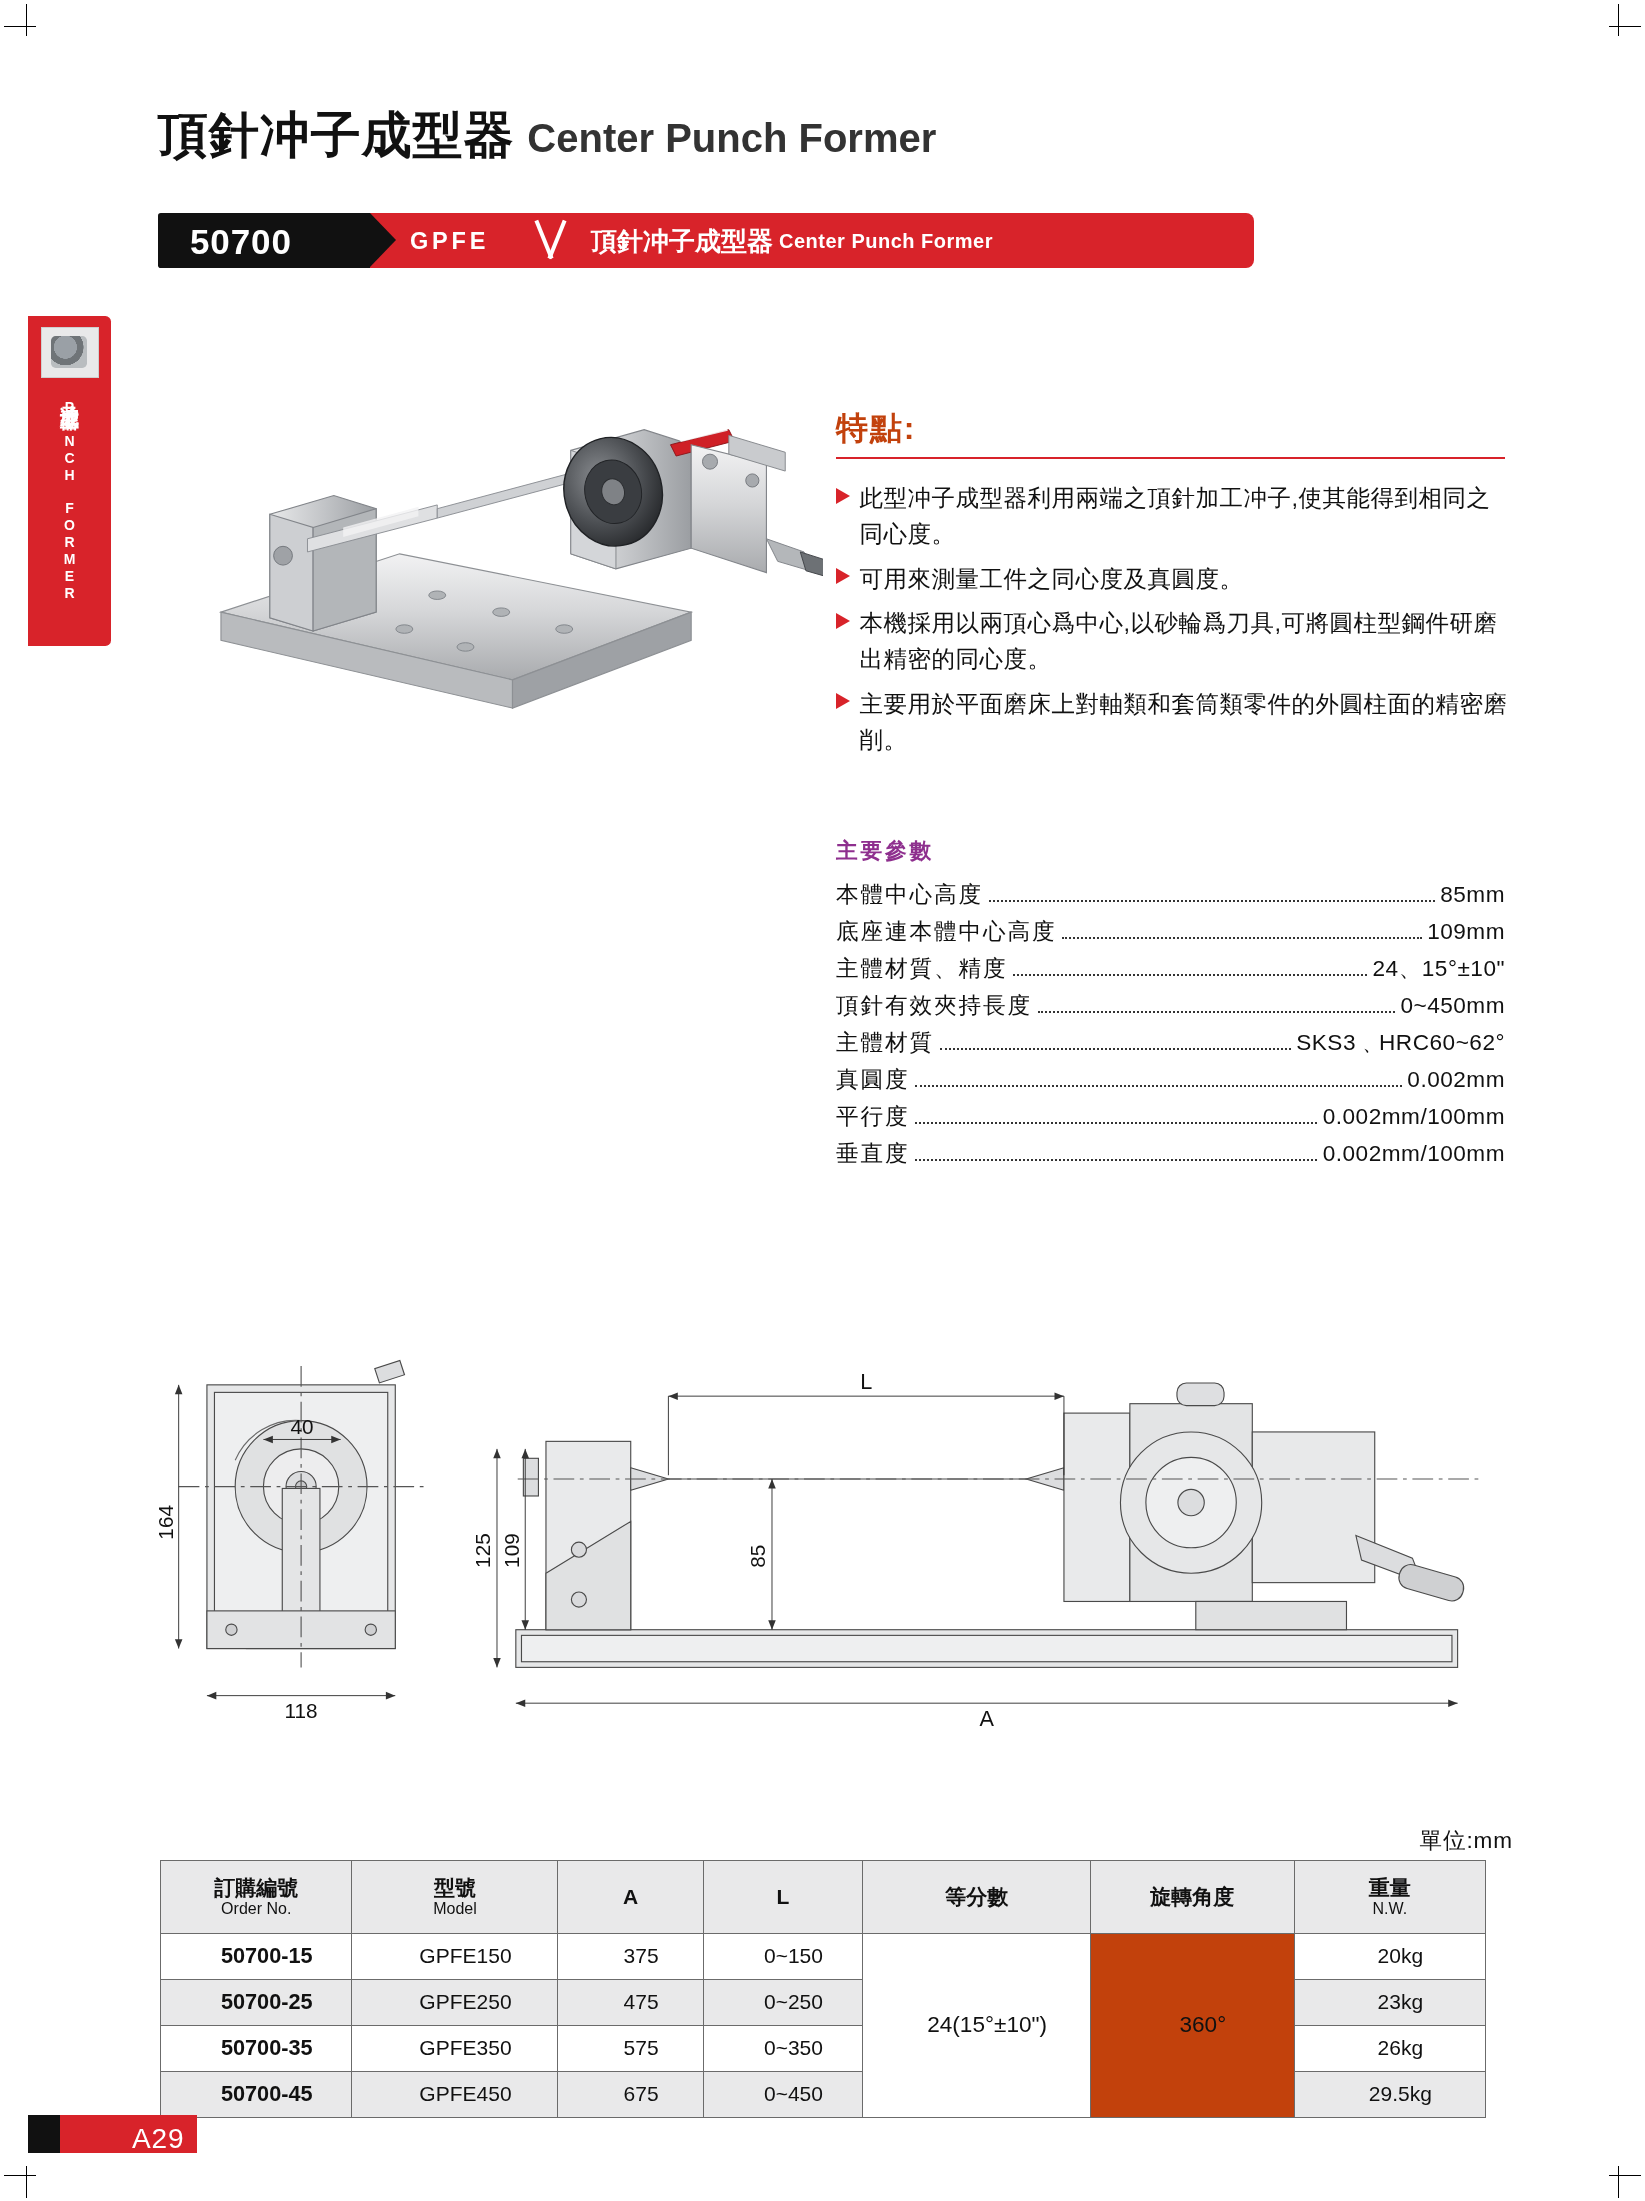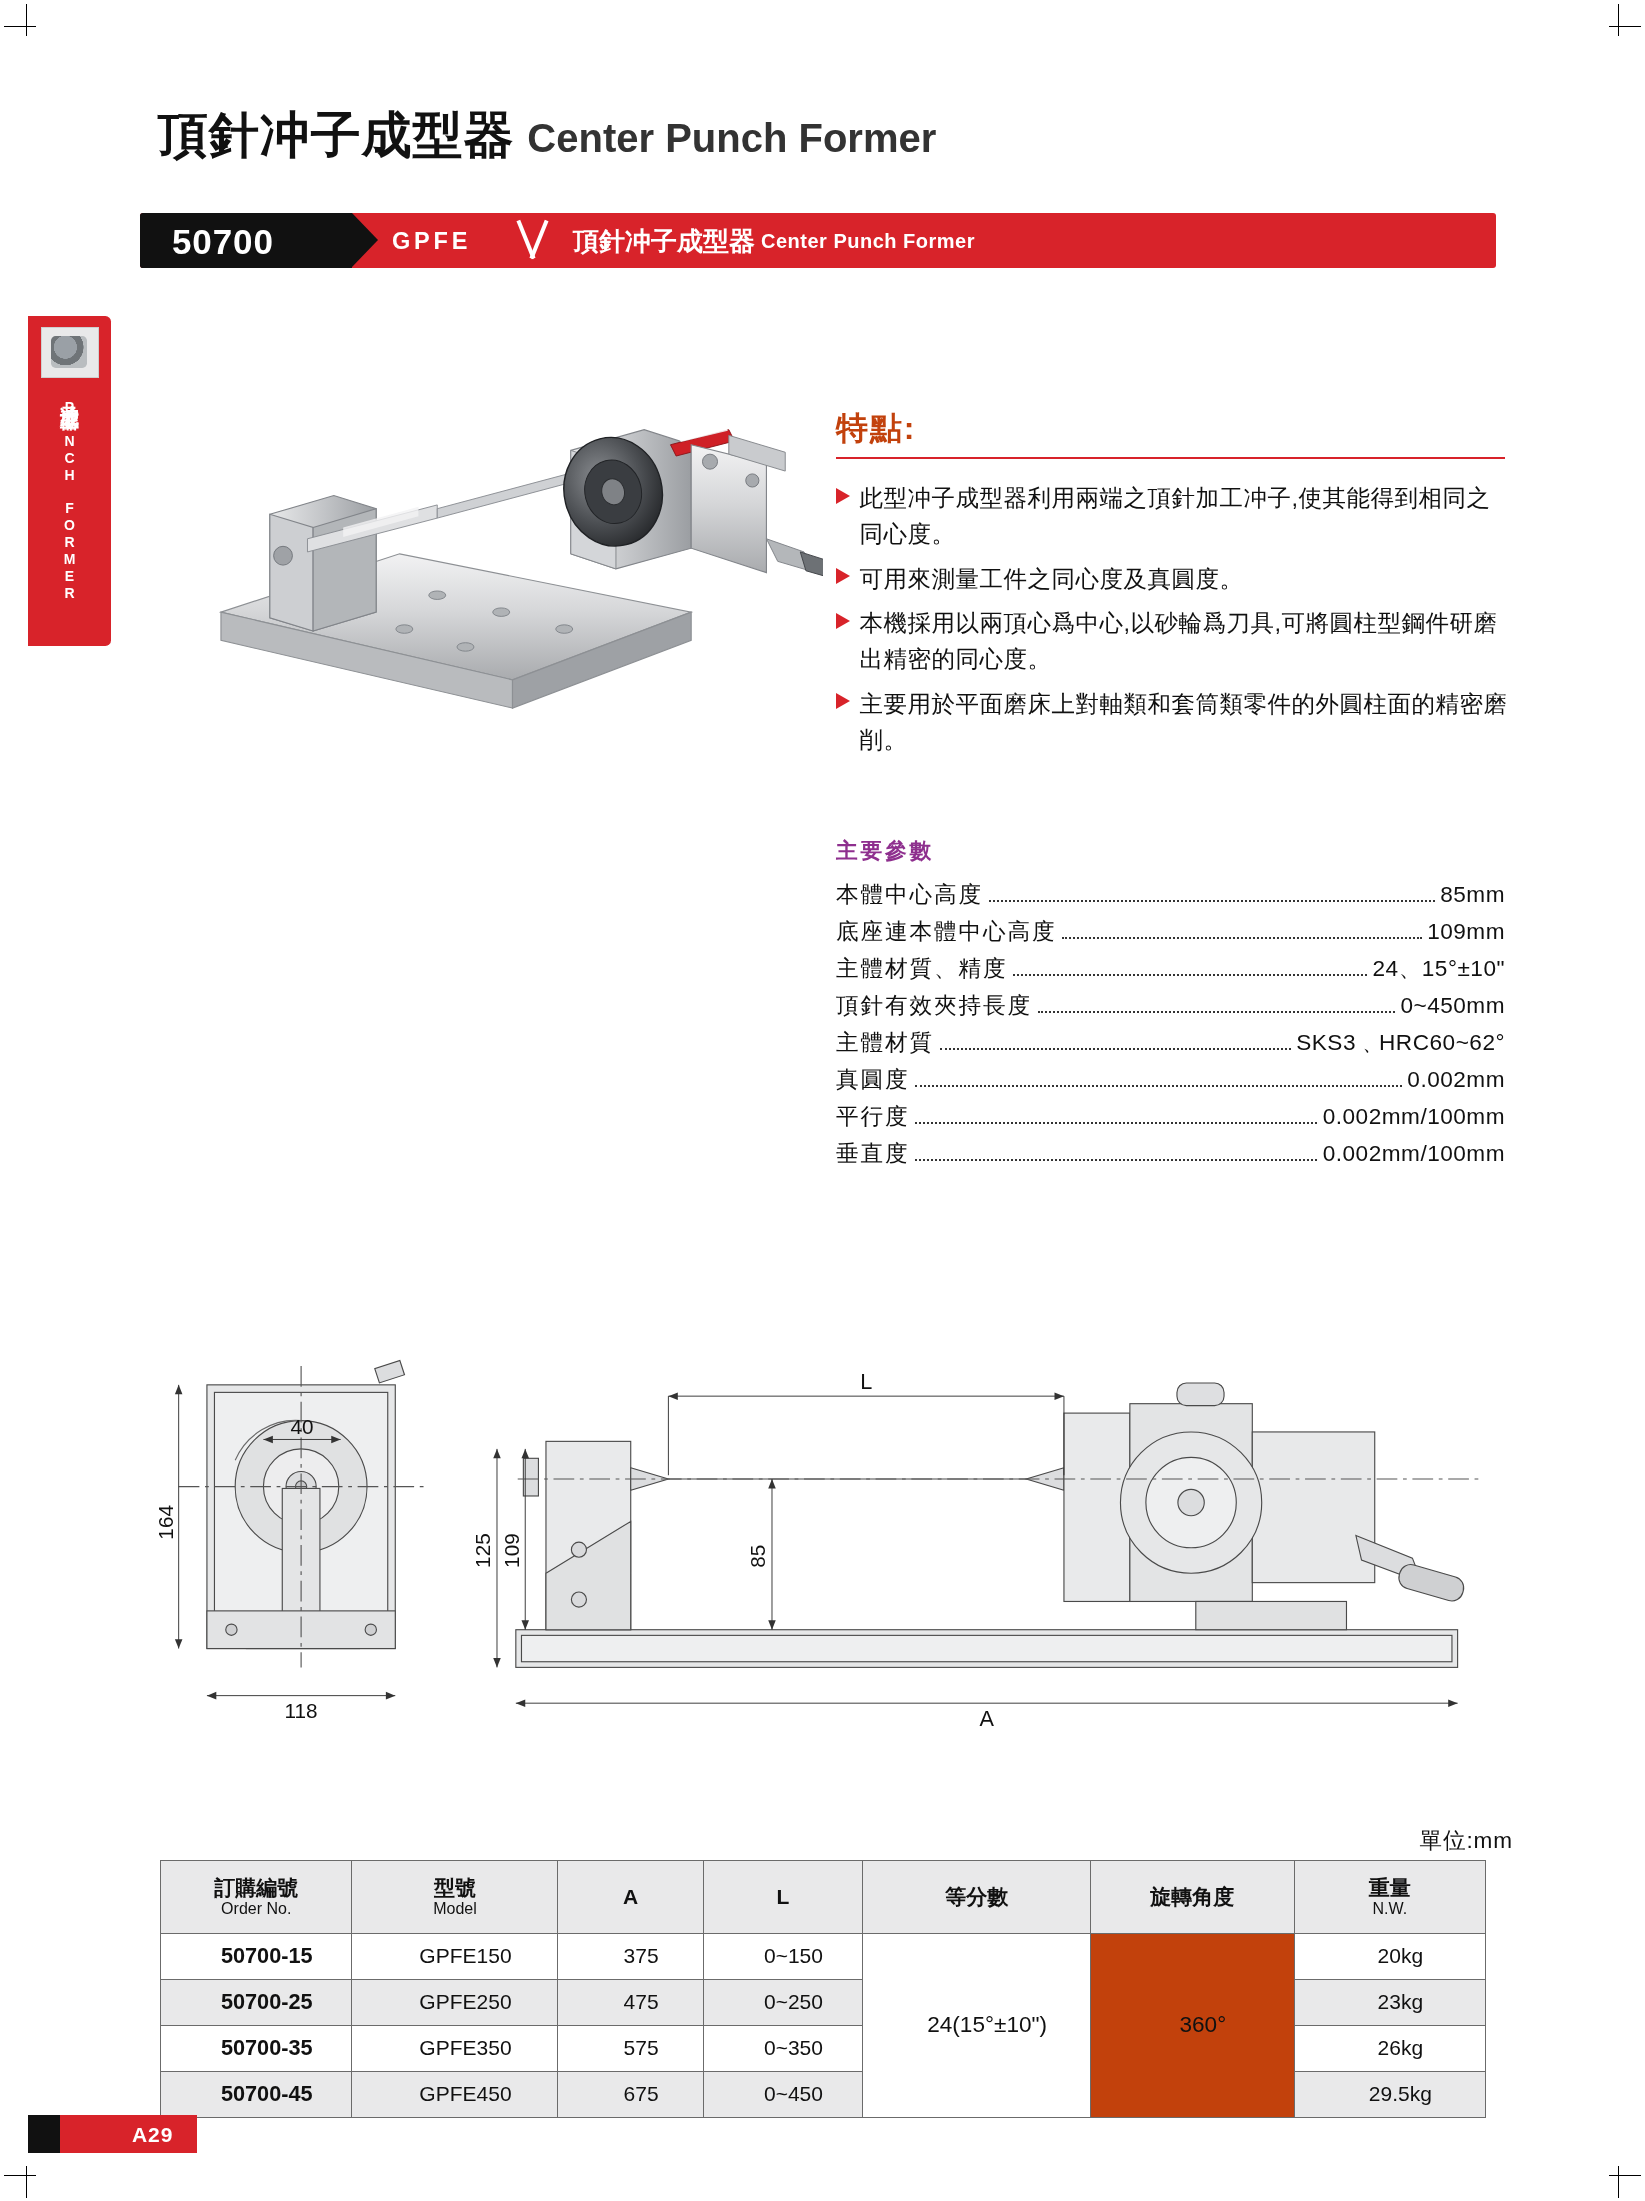--- a/index.html
+++ b/index.html
@@ -14,22 +14,22 @@
   
   .crop{position:absolute;background:#000;}
   .crop.v{width:0.9px;height:32px;}
   .crop.h{height:0.9px;width:32px;}
 
   
   .title-row{position:absolute;left:158px;top:102px;display:flex;align-items:baseline;gap:13px;}
   .title-cn{font-size:50px;font-weight:bold;letter-spacing:0.9px;color:#111;}
   .title-en{font-size:40px;font-weight:bold;color:#333;letter-spacing:0px;}
 
-  .redbar{position:absolute;left:140px;top:213px;width:1356px;height:55px;
-          background:#d8232a;border-radius:3px;}
+  .redbar{position:absolute;left:158px;top:213px;width:1096px;height:55px;
+          background:#d8232a;border-radius:8px;}
   .redbar .blackbox{position:absolute;left:0;top:0;height:55px;width:212px;background:#111;
        border-radius:2.8px 0 0 2.8px;}
   .redbar .blackbox:after{content:"";position:absolute;right:-26px;top:0;width:0;height:0;
        border-top:27px solid transparent;border-bottom:27px solid transparent;border-left:26px solid #111;}
   .redbar .num{position:absolute;left:32px;top:8.5px;color:#fff;font-size:35px;font-weight:bold;letter-spacing:0.9px;}
   .redbar .gpfe{position:absolute;left:252px;top:15px;color:#fff;font-size:23.5px;font-weight:bold;letter-spacing:3.8px;}
   .chev{position:absolute;left:384px;top:5.6px;width:24.5px;height:43px;}
   .chev:before,.chev:after{content:"";position:absolute;width:3.8px;height:41px;background:#fff;}
   .chev:before{left:0;top:0;transform:rotate(-22deg);}
   .chev:after{left:13px;top:0;transform:rotate(22deg);}
@@ -84,21 +84,21 @@
   table.spec-table tbody tr:nth-child(odd) td{background:#ffffff;}
   table.spec-table tbody tr:nth-child(even) td{background:#e9e9ea;}
   table.spec-table td.order{font-weight:bold;font-size:21.7px;}
   table.spec-table td.merged{font-size:22.6px;}
   .col1{width:188px;} .col2{width:202px;} .col3{width:141px;} .col4{width:155px;}
   .col5{width:226px;} .col6{width:202px;} .col7{width:188px;}
 
   
   .footer{position:absolute;left:28px;bottom:49px;width:169px;height:38px;background:#111;border-radius:0 2.8px 2.8px 0;}
   .footer .redsq{position:absolute;left:32px;top:0;width:137px;height:38px;background:#d8232a;}
-  .footer .pgnum{position:absolute;left:104px;top:7.5px;color:#fff;font-size:21px;font-weight:bold;letter-spacing:0.9px;}
+  .footer .pgnum{position:absolute;left:104px;top:7.5px;color:#fff;font-size:28px;font-weight:normal;letter-spacing:0.9px;}
 </style>
 </head>
 <body>
 
 <div class="crop v" style="left:26px;top:3.8px;"></div>
 <div class="crop h" style="left:3.8px;top:26px;"></div>
 <div class="crop v" style="right:26px;top:3.8px;"></div>
 <div class="crop h" style="right:3.8px;top:26px;"></div>
 <div class="crop v" style="left:26px;bottom:3.8px;"></div>
 <div class="crop h" style="left:3.8px;bottom:26px;"></div>

